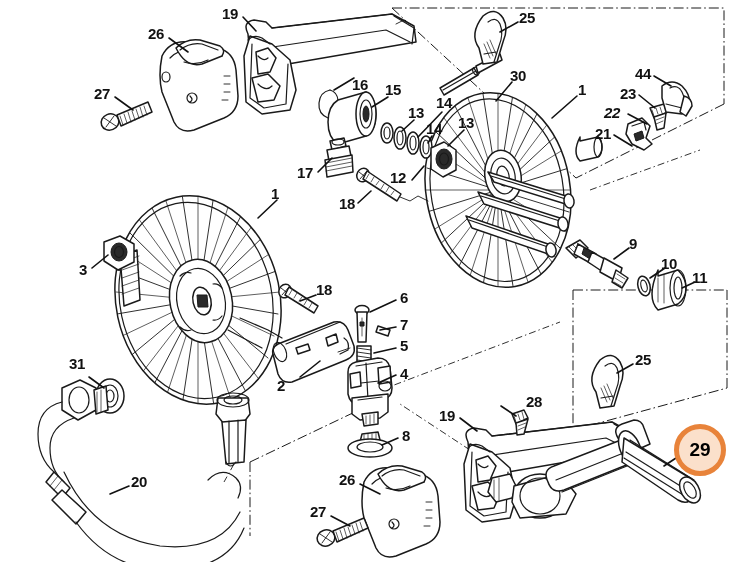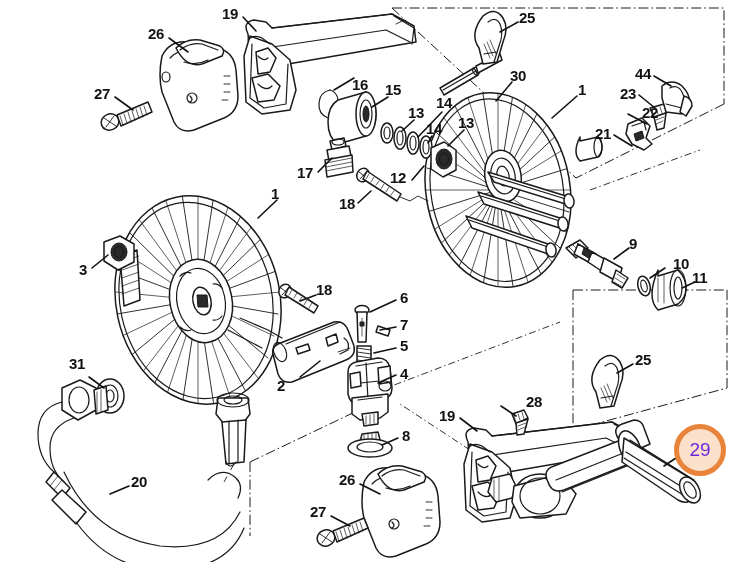--- a/index.html
+++ b/index.html
@@ -16,22 +16,22 @@
     white-space:nowrap;
     letter-spacing:-0.3px;
   }
   .hl-badge{
     position:absolute;
     width:52px;height:52px;
     border-radius:50%;
     box-sizing:border-box;
     display:flex;align-items:center;justify-content:center;
     font-family:"Liberation Sans",sans-serif;
-    font-weight:normal;font-size:19px;
-    color:#6d28d9;
+    font-weight:bold;font-size:19px;
+    color:#000000;
   }
 </style>
 </head>
 <body>
 
 <div id="stage" style="background: rgb(255, 255, 255);">
 
   <svg id="art" viewBox="0 0 740 562" xmlns="http://www.w3.org/2000/svg">
     <defs>
       <style>
@@ -611,37 +611,37 @@
   <div class="callout" style="left:271px;top:186px;">1</div>
   <div class="callout" style="left:578px;top:82px;">1</div>
   <div class="callout" style="left:277px;top:378px;">2</div>
   <div class="callout" style="left:79px;top:262px;">3</div>
   <div class="callout" style="left:400px;top:366px;">4</div>
   <div class="callout" style="left:400px;top:338px;">5</div>
   <div class="callout" style="left:400px;top:290px;">6</div>
   <div class="callout" style="left:400px;top:317px;">7</div>
   <div class="callout" style="left:402px;top:428px;">8</div>
   <div class="callout" style="left:629px;top:236px;">9</div>
-  <div class="callout" style="left:661px;top:256px;margin-left:12px;">10</div>
+  <div class="callout" style="left:661px;top:256px;">10</div>
   <div class="callout" style="left:692px;top:270px;">11</div>
   <div class="callout" style="left:390px;top:170px;">12</div>
   <div class="callout" style="left:408px;top:105px;">13</div>
   <div class="callout" style="left:458px;top:115px;">13</div>
   <div class="callout" style="left:436px;top:95px;">14</div>
   <div class="callout" style="left:426px;top:121px;">14</div>
   <div class="callout" style="left:385px;top:82px;">15</div>
   <div class="callout" style="left:352px;top:77px;text-align:right;">16</div>
   <div class="callout" style="left:297px;top:165px;">17</div>
   <div class="callout" style="left:339px;top:196px;">18</div>
   <div class="callout" style="left:316px;top:282px;">18</div>
   <div class="callout" style="left:222px;top:6px;">19</div>
   <div class="callout" style="left:439px;top:408px;">19</div>
   <div class="callout" style="left:510px;top:68px;">30</div>
   <div class="callout" style="left:595px;top:126px;">21</div>
-  <div class="callout" style="left:642px;top:105px;">22</div>
+  <div class="callout" style="left:604px;top:105px;font-style:italic;">22</div>
   <div class="callout" style="left:620px;top:86px;">23</div>
   <div class="callout" style="left:635px;top:66px;">44</div>
   <div class="callout" style="left:519px;top:10px;">25</div>
   <div class="callout" style="left:635px;top:352px;">25</div>
   <div class="callout" style="left:148px;top:26px;">26</div>
   <div class="callout" style="left:339px;top:472px;">26</div>
   <div class="callout" style="left:94px;top:86px;">27</div>
   <div class="callout" style="left:310px;top:504px;">27</div>
   <div class="callout" style="left:482px;top:394px;margin-left:44px;">28</div>
   <div class="callout" style="left:131px;top:474px;">20</div>

